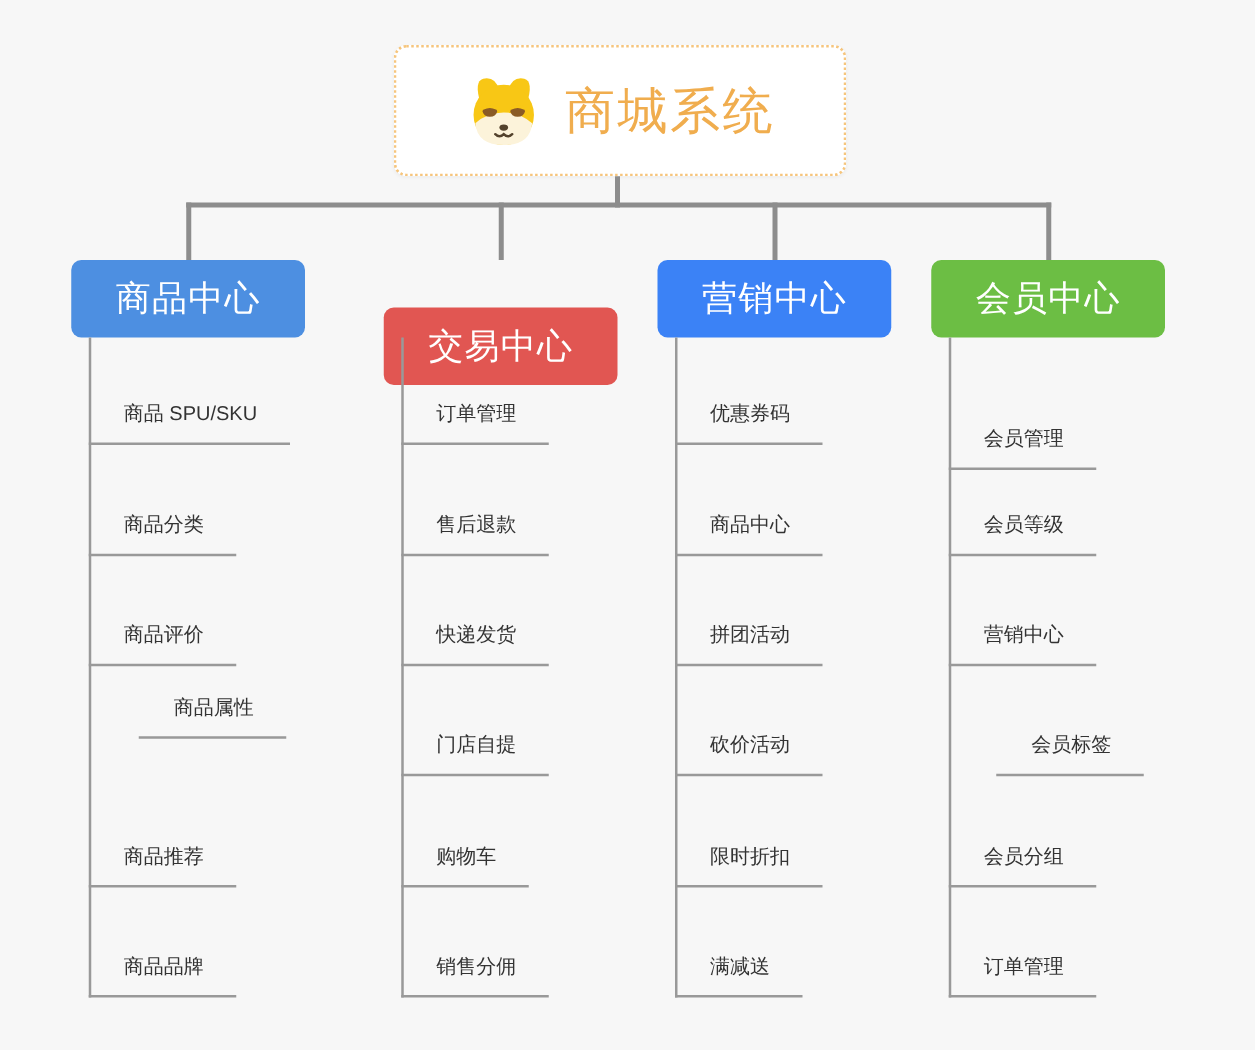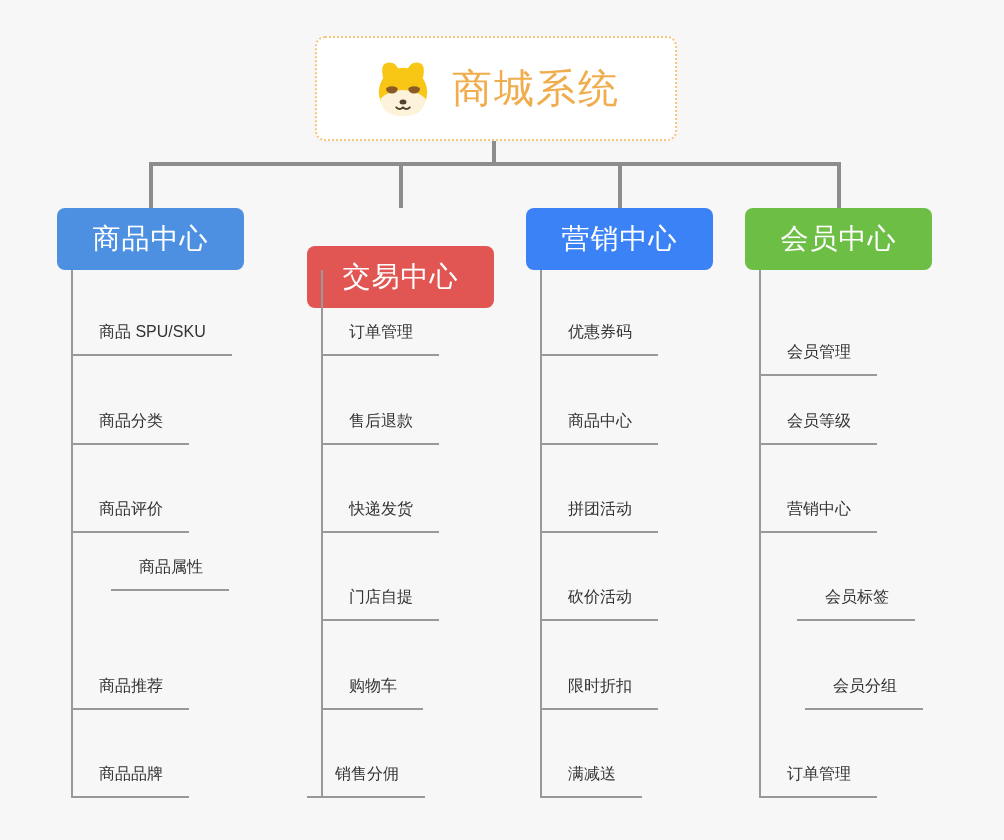--- a/index.html
+++ b/index.html
@@ -118,38 +118,38 @@
       <div class="conn" style="left: 398.5px; top: 162px; width: 4px; height: 46px;"></div>
       <div class="branch-node" style="left: 307px; background: rgb(225, 86, 82); margin-top: 38px;">
         <span class="branch-label">交易中心</span>
       </div>
       <div class="trunk" style="left: 321px; top: 270px; height: 528px;"></div>
       <div class="leaf-node" style="left: 321px; top: 317px;"><span>订单管理</span></div>
       <div class="leaf-node" style="left: 321px; top: 406px;"><span>售后退款</span></div>
       <div class="leaf-node" style="left: 321px; top: 494px;"><span>快递发货</span></div>
       <div class="leaf-node" style="left: 321px; top: 582px;"><span>门店自提</span></div>
       <div class="leaf-node" style="left: 321px; top: 671px;"><span>购物车</span></div>
-      <div class="leaf-node" style="left: 307px; top: 759px;"><span>销售分佣</span></div>
+      <div class="leaf-node" style="left: 321px; top: 759px;"><span>销售分佣</span></div>
       <div class="conn" style="left: 617.5px; top: 162px; width: 4px; height: 46px;"></div>
       <div class="branch-node" style="left: 526px; background: #3b82f6;">
         <span class="branch-label">营销中心</span>
       </div>
       <div class="trunk" style="left: 540px; top: 270px; height: 528px;"></div>
       <div class="leaf-node" style="left: 540px; top: 317px;"><span>优惠券码</span></div>
       <div class="leaf-node" style="left: 540px; top: 406px;"><span>商品中心</span></div>
       <div class="leaf-node" style="left: 540px; top: 494px;"><span>拼团活动</span></div>
       <div class="leaf-node" style="left: 540px; top: 582px;"><span>砍价活动</span></div>
       <div class="leaf-node" style="left: 540px; top: 671px;"><span>限时折扣</span></div>
       <div class="leaf-node" style="left: 540px; top: 759px;"><span>满减送</span></div>
       <div class="conn" style="left: 836.5px; top: 162px; width: 4px; height: 46px;"></div>
       <div class="branch-node" style="left: 745px; background: rgb(108, 190, 68);">
         <span class="branch-label">会员中心</span>
       </div>
       <div class="trunk" style="left: 759px; top: 270px; height: 528px;"></div>
       <div class="leaf-node" style="left: 759px; top: 317px; margin-top: 20px;"><span>会员管理</span></div>
       <div class="leaf-node" style="left: 759px; top: 406px;"><span>会员等级</span></div>
       <div class="leaf-node" style="left: 759px; top: 494px;"><span>营销中心</span></div>
       <div class="leaf-node" style="left: 759px; top: 582px; margin-left: 38px;"><span>会员标签</span></div>
-      <div class="leaf-node" style="left: 759px; top: 671px; margin-left: 46px;"><span>会员分组</span></div>
+      <div class="leaf-node" style="left: 759px; top: 671px;"><span>会员分组</span></div>
       <div class="leaf-node" style="left: 759px; top: 759px;"><span>订单管理</span></div>
     </div>
 
 </div>
 
 </body></html>

